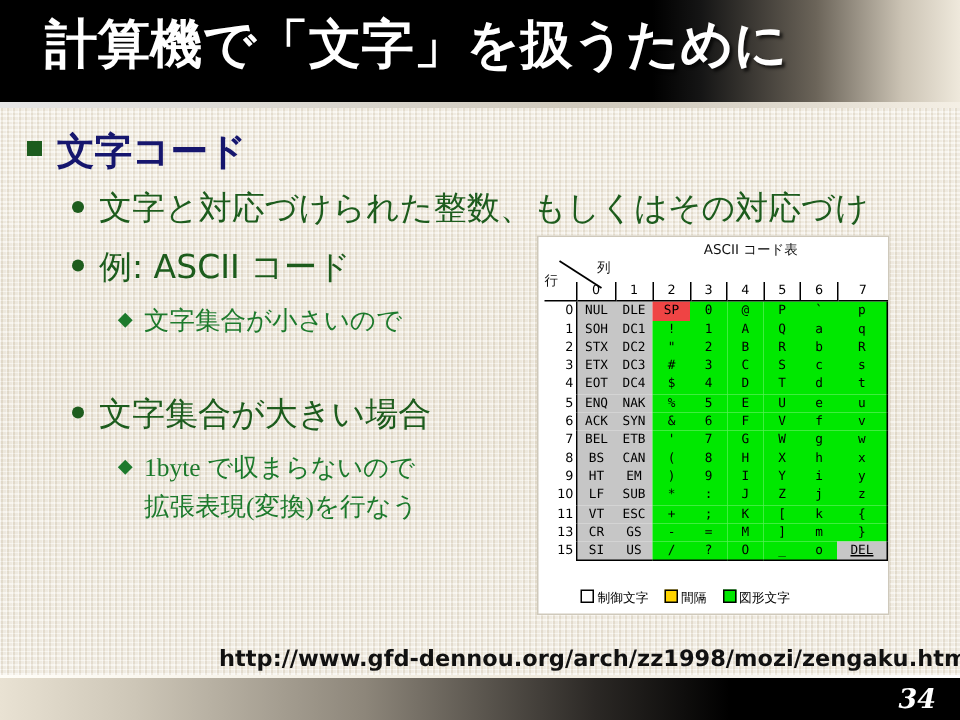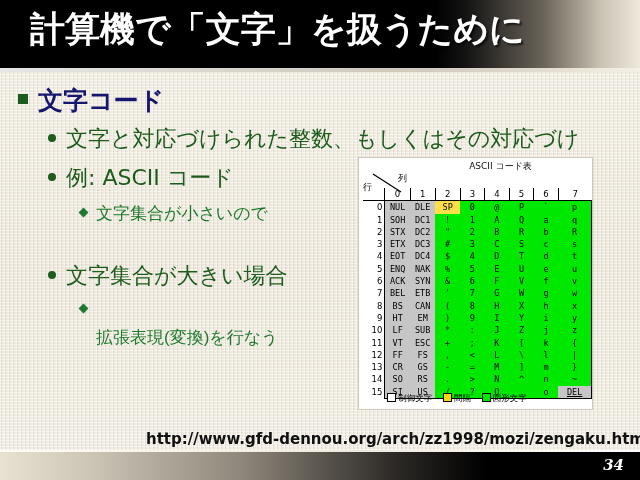--- a/index.html
+++ b/index.html
@@ -61,21 +61,21 @@
     white-space:nowrap;
   }
   .lvl2 .mk{
     display:inline-block;width:8px;height:8px;border-radius:50%;
     background:#1d5c1d;margin-right:10px;vertical-align:middle;position:relative;top:-2px;
   }
   .lvl3{
     position:absolute;
     color:#1d7a2c;
     font-size:17px;
-    font-family:Liberation Sans, sans-serif;
+    font-family:Liberation Serif, serif;
     white-space:nowrap;
   }
   .lvl3 .mk{
     display:inline-block;width:7px;height:7px;background:#1d7a2c;
     transform:rotate(45deg);margin-right:9px;vertical-align:middle;position:relative;top:-2px;
   }
   .lvl3.cont{padding-left:16px;}
 
   
   #ascii-panel{
@@ -117,21 +117,21 @@
   table.ascii th.colh{
     width:25px;border-bottom:1.5px solid #000;border-left:1px solid #000;
     font-family:"DejaVu Sans","Liberation Sans",sans-serif;
   }
   table.ascii th.corner{
     border-bottom:1.5px solid #000;
   }
   td.ctrl{background:#c6c6c6;width:25px;}
   td.ctrl.first{border-left:1.5px solid #000;}
   td.gfx{background:#00e800;width:25px;}
-  td.sp{background:#fde047;width:25px;font-weight:bold;}
+  td.sp{background:#ef4444;width:25px;font-weight:bold;}
   td.del{background:#c6c6c6;width:34px;text-decoration:underline;}
   tr.last td{border-bottom:1.5px solid #000;}
   td.rightedge{border-right:1.5px solid #000;}
   #ascii-legend{
     position:absolute;left:0;bottom:4px;width:196px;text-align:center;
     font-size:8.5px;color:#000;
     font-family:"DejaVu Sans","Liberation Sans",sans-serif;
   }
   #ascii-legend .sw{
     display:inline-block;width:7px;height:7px;border:1px solid #000;
@@ -154,21 +154,21 @@
   #bottom-bar{
     position:absolute;left:0;top:452px;width:640px;height:28px;
     background:linear-gradient(90deg,#e9e2d3 0%,#cdc6b7 14%,#8d867a 38%,#2b2825 62%,#000 76%,#000 100%);
   }
   #bottom-bar-top{
     position:absolute;left:0;top:450px;width:640px;height:2px;
     background:linear-gradient(90deg,#fffdf7 0%,#efe9dc 55%,#fff 100%);
   }
   #page-num{
     position:absolute;right:16px;top:456px;
-    color:#ffffff;font-size:15px;font-style:italic;font-weight:bold;
+    color:#ffffff;font-size:18px;font-style:italic;font-weight:bold;
     font-family:"DejaVu Serif","Liberation Serif",serif;
   }
 </style>
 </head>
 <body>
 
 <div id="slide">
 
   <div id="title-bar">
     <div id="title-text">計算機で「文字」を扱うために</div>
@@ -192,21 +192,21 @@
     <div class="lvl3" style="left:80px; top:124px;">
       <span class="mk"></span><span>文字集合が小さいので</span>
     </div>
 
 
     <div class="lvl2" style="left:48px; top:183px;">
       <span class="mk"></span><span>文字集合が大きい場合</span>
     </div>
 
     <div class="lvl3" style="left:80px; top:222px;">
-      <span class="mk"></span>
+      <span class="mk"></span><span>1byte で収まらないので</span>
     </div>
 
     <div class="lvl3 cont" style="left:80px; top:248px;">
       <span>拡張表現(変換)を行なう</span>
     </div>
 
   </div>
 
   <div id="ascii-panel">
 
@@ -361,51 +361,29 @@
             <td class="ctrl first">VT</td>
             <td class="ctrl">ESC</td>
             <td class="gfx">+</td>
             <td class="gfx">;</td>
             <td class="gfx">K</td>
             <td class="gfx">[</td>
             <td class="gfx">k</td>
             <td class="gfx rightedge">{</td>
           </tr>
           <tr>
-            <td class="rowh">12</td>
-            <td class="ctrl first">FF</td>
-            <td class="ctrl">FS</td>
-            <td class="gfx">,</td>
-            <td class="gfx">&lt;</td>
-            <td class="gfx">L</td>
-            <td class="gfx">\</td>
-            <td class="gfx">l</td>
-            <td class="gfx rightedge">|</td>
-          </tr>
-          <tr>
             <td class="rowh">13</td>
             <td class="ctrl first">CR</td>
             <td class="ctrl">GS</td>
             <td class="gfx">-</td>
             <td class="gfx">=</td>
             <td class="gfx">M</td>
             <td class="gfx">]</td>
             <td class="gfx">m</td>
             <td class="gfx rightedge">}</td>
-          </tr>
-          <tr>
-            <td class="rowh">14</td>
-            <td class="ctrl first">SO</td>
-            <td class="ctrl">RS</td>
-            <td class="gfx">.</td>
-            <td class="gfx">&gt;</td>
-            <td class="gfx">N</td>
-            <td class="gfx">^</td>
-            <td class="gfx">n</td>
-            <td class="gfx rightedge">~</td>
           </tr>
           <tr class="last">
             <td class="rowh">15</td>
             <td class="ctrl first">SI</td>
             <td class="ctrl">US</td>
             <td class="gfx">/</td>
             <td class="gfx">?</td>
             <td class="gfx">O</td>
             <td class="gfx">_</td>
             <td class="gfx">o</td>

